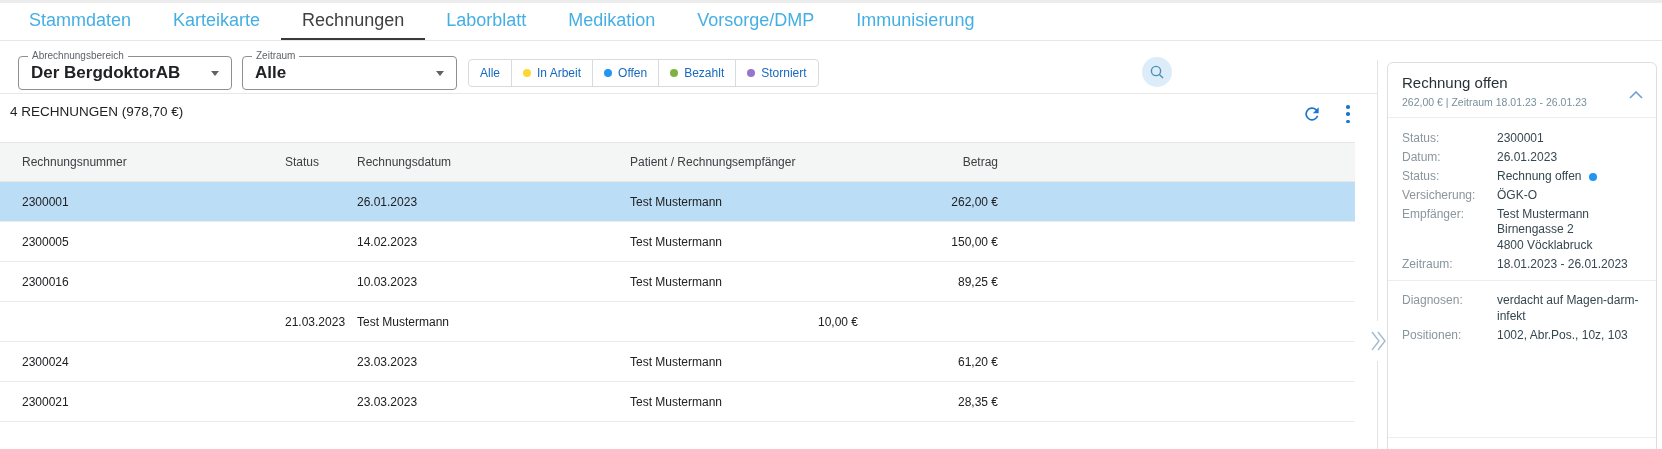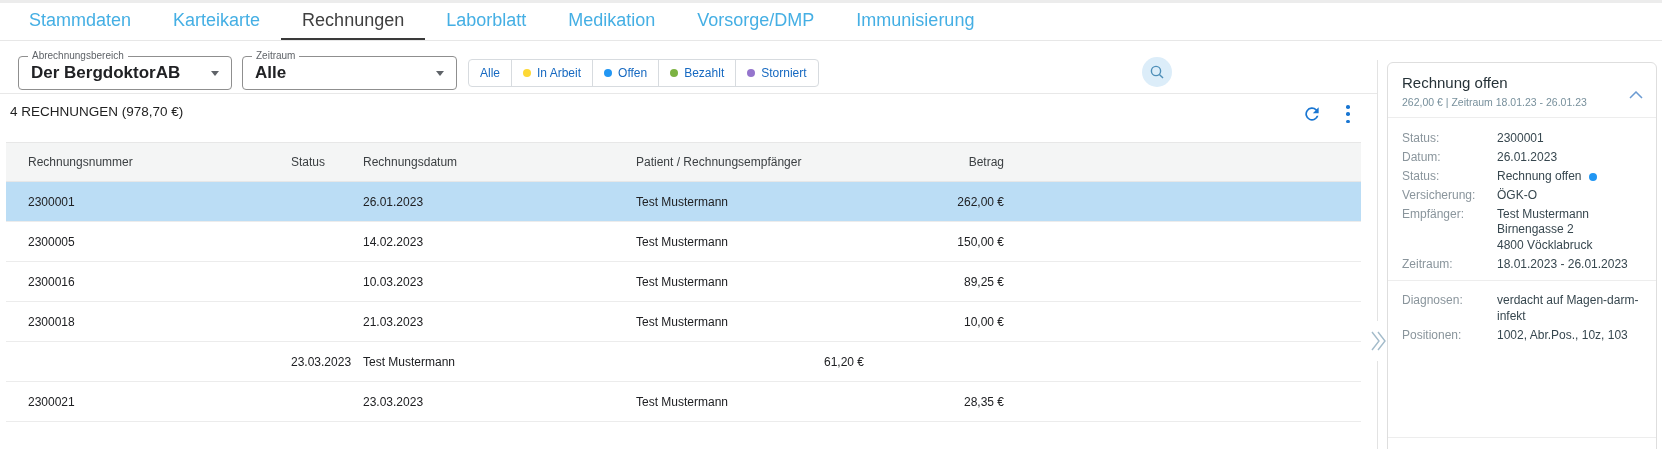--- a/index.html
+++ b/index.html
@@ -29,21 +29,21 @@
 
   .main-divider { position:absolute; top:93px; left:0; width:1377px; height:1px; background:#E8E8E8; }
 
   
   .count-label { position:absolute; top:104px; left:10px; font-size:13.5px; color:#1F1F1F; }
   .refresh-btn { position:absolute; left:1302px; top:104px; width:20px; height:20px; cursor:pointer; }
   .menu-dots { position:absolute; left:1343px; top:105px; width:10px; height:18px; display:flex; flex-direction:column; align-items:center; justify-content:space-between; cursor:pointer; }
   .menu-dots i { width:3.5px; height:3.5px; border-radius:50%; background:#1976D2; }
 
   
-  .table { position:absolute; top:142px; left:0; width:1355px;margin-left:6px; }
+  .table { position:absolute; top:142px; left:0; width:1355px; }
   .thead, .trow { display:grid; grid-template-columns:285px 72px 273px 228px 140px 1fr; align-items:center; height:40px; }
   .thead { background:#F4F5F5; border-top:1px solid #E7E7E7; border-bottom:1px solid #E7E7E7; font-size:12px; color:#3C4043; }
   .thead .c1, .trow .c1 { padding-left:22px; }
   .thead .c5, .trow .c5 { text-align:right; }
   .trow { font-size:12px; color:#202124; border-bottom:1px solid #ECECEC; cursor:pointer; background:#fff; }
   .trow.selected { background:#BBDDF5; }
   .status-dot { width:9px; height:9px; border-radius:50%; margin-left:10px; }
 
   
   .vdivider { position:absolute; left:1377px; top:60px; width:1px; height:389px; background:#E3E3E3; }
@@ -177,29 +177,29 @@
   <div class="trow">
     <div class="c1 cell-nummer">2300016</div>
     <div class="c2"><span class="status-dot" style="background: rgb(124, 179, 66);"></span></div>
     <div class="c3 cell-datum">10.03.2023</div>
     <div class="c4 cell-patient">Test Mustermann</div>
     <div class="c5 cell-betrag">89,25 €</div>
     <div class="c6"></div>
   </div>
 
   <div class="trow">
-    <div class="c1 cell-nummer">2300018</div>
     <div class="c2"><span class="status-dot" style="background: rgb(33, 150, 243);"></span></div>
     <div class="c3 cell-datum">21.03.2023</div>
     <div class="c4 cell-patient">Test Mustermann</div>
     <div class="c5 cell-betrag">10,00 €</div>
     <div class="c6"></div>
   </div>
 
   <div class="trow">
+    <div class="c1 cell-nummer">2300024</div>
     <div class="c2"><span class="status-dot" style="background: rgb(124, 179, 66);"></span></div>
     <div class="c3 cell-datum">23.03.2023</div>
     <div class="c4 cell-patient">Test Mustermann</div>
     <div class="c5 cell-betrag">61,20 €</div>
     <div class="c6"></div>
   </div>
 
   <div class="trow">
     <div class="c1 cell-nummer">2300021</div>
     <div class="c2"><span class="status-dot" style="background: rgb(124, 179, 66);"></span></div>

